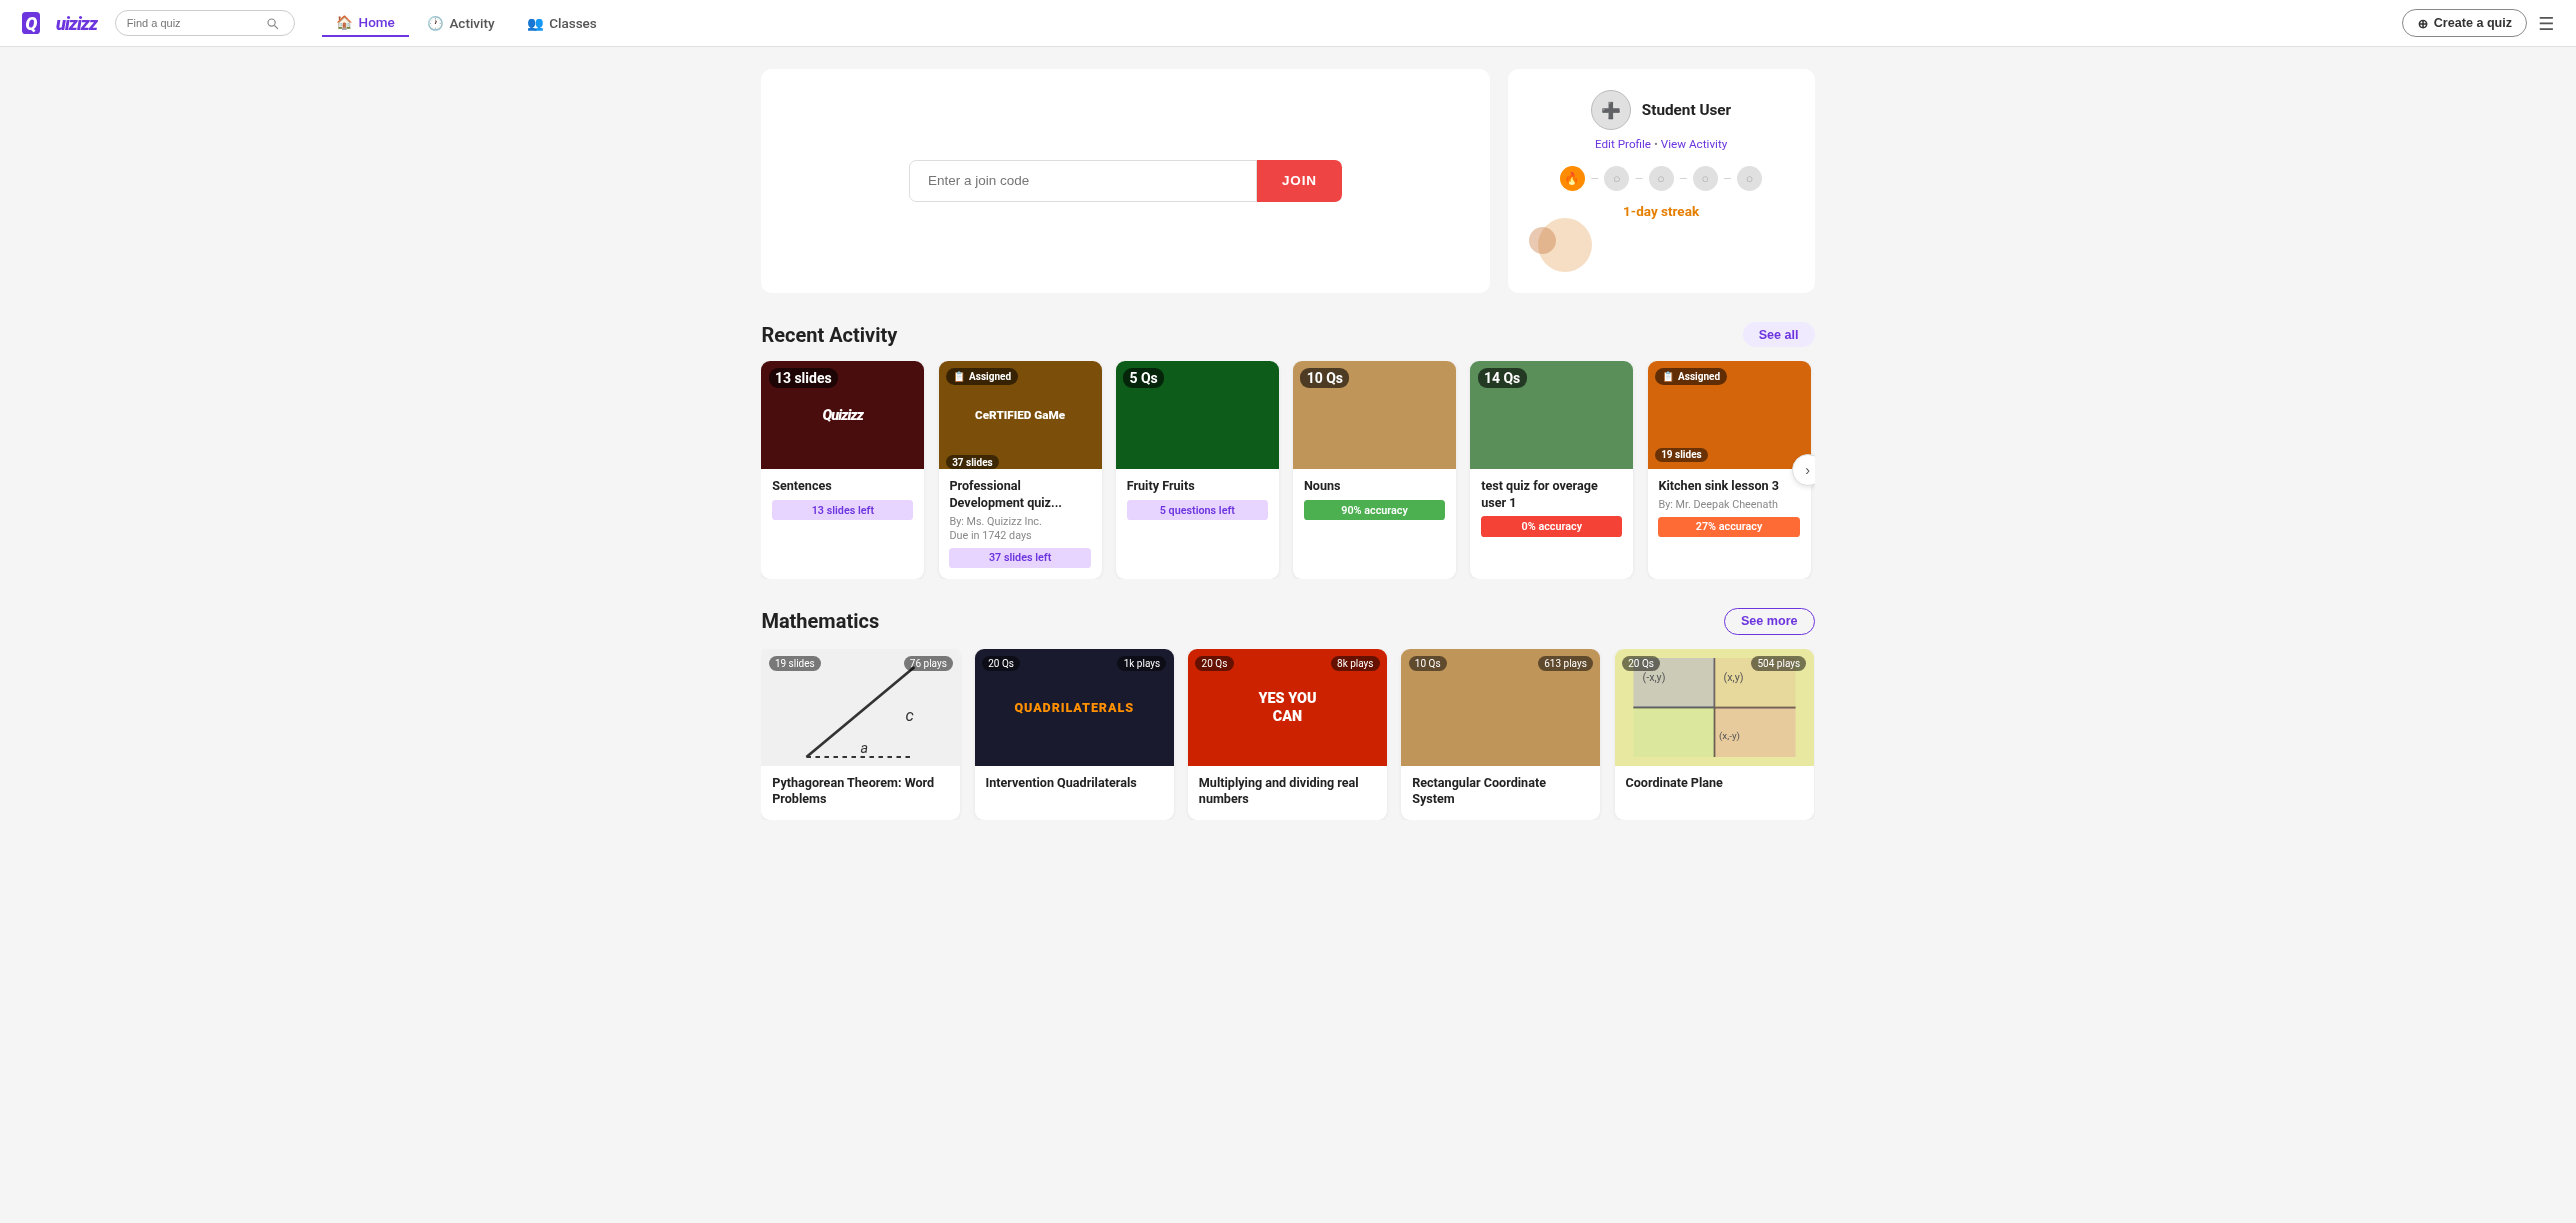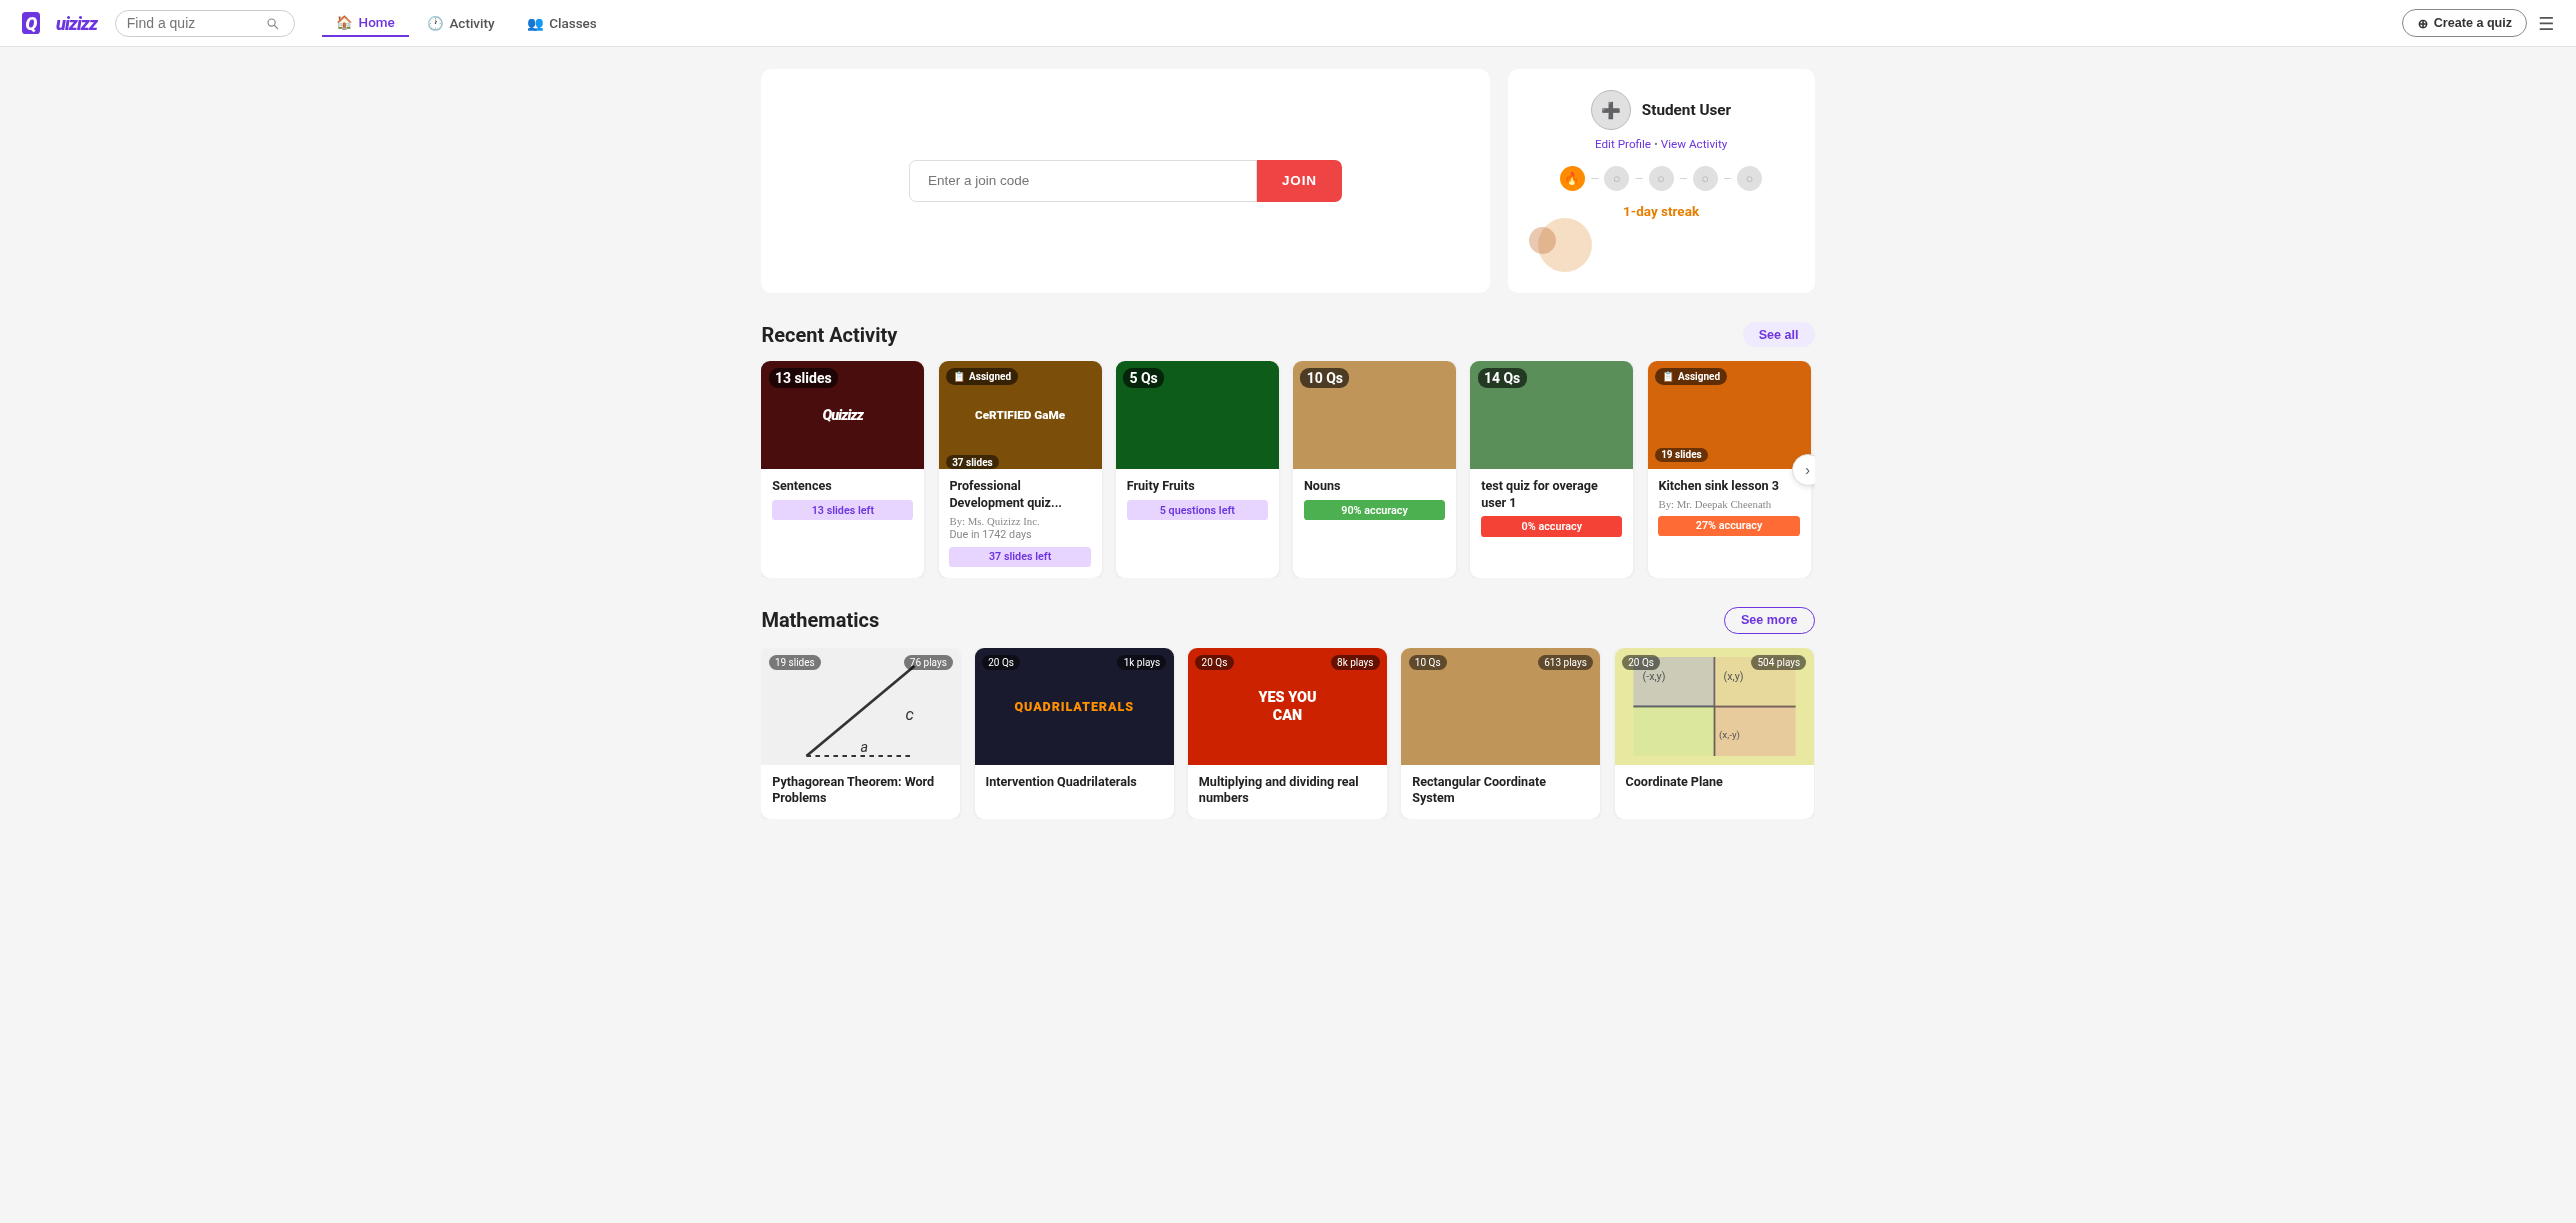--- a/index.html
+++ b/index.html
@@ -15,21 +15,21 @@
       height: 47px;
       position: sticky; top: 0; z-index: 100;
     }
     .navbar-logo { font-size: 20px; font-weight: 900; color: #4b0082; margin-right: 18px; font-style: italic; display: flex; align-items: center; }
     .search-bar {
       display: flex; align-items: center;
       border: 0.9px solid #ccc; border-radius: 18px;
       padding: 4.5px 10.8px; background: #fff;
       width: 180px; margin-right: 27px;
     }
-    .search-bar input { border: none; outline: none; font-size: 14px; width: 135px; }
+    .search-bar input { border: none; outline: none; font-size: 11px; width: 135px; }
     .search-bar svg { width: 14.4px; height: 14.4px; fill: #888; margin-left: 3.6px; }
     .nav-links { display: flex; align-items: center; gap: 3.6px; }
     .nav-link {
       display: flex; align-items: center; gap: 5.4px;
       padding: 5.4px 14.4px; border-radius: 3.6px;
       text-decoration: none; color: #555; font-size: 13.5px;
       font-weight: 500; cursor: pointer;
     }
     .nav-link.active { color: #6c35de; border-bottom: 2.7px solid #6c35de; border-radius: 0; }
     .navbar-right { margin-left: auto; display: flex; align-items: center; gap: 10.8px; }
@@ -121,21 +121,21 @@
       display: flex; align-items: center; gap: 3.6px;
     }
     .assigned-badge {
       position: absolute; top: 7.2px; left: 7.2px;
       background: rgba(0,0,0,0.55); color: #fff;
       font-size: 10px; padding: 2.7px 7.2px; border-radius: 9px;
       display: flex; align-items: center; gap: 3.6px;
     }
     .card-body { padding: 9px 10.8px 10.8px; }
     .card-title { font-size: 12.6px; font-weight: 700; color: #222; margin-bottom: 3.6px; line-height: 1.3; }
-    .card-by { font-size: 10.8px; color: #888; margin-bottom: 1.8px; font-family: Liberation Serif, serif; }
+    .card-by { font-size: 10.8px; color: #888; margin-bottom: 1.8px; }
     .card-due { font-size: 10.8px; color: #888; }
     .card-status-bar {
       margin-top: 5.4px; padding: 3.6px 9px; border-radius: 3.6px;
       font-size: 10.8px; font-weight: 600; text-align: center;
     }
     .status-slides-left { background: #e8d5ff; color: #6c35de; }
     .status-questions-left { background: #e8d5ff; color: #6c35de; }
     .status-accuracy-green { background: #4caf50; color: #fff; }
     .status-accuracy-red { background: #f44336; color: #fff; }
     .status-accuracy-orange { background: #ff6b35; color: #fff; }

